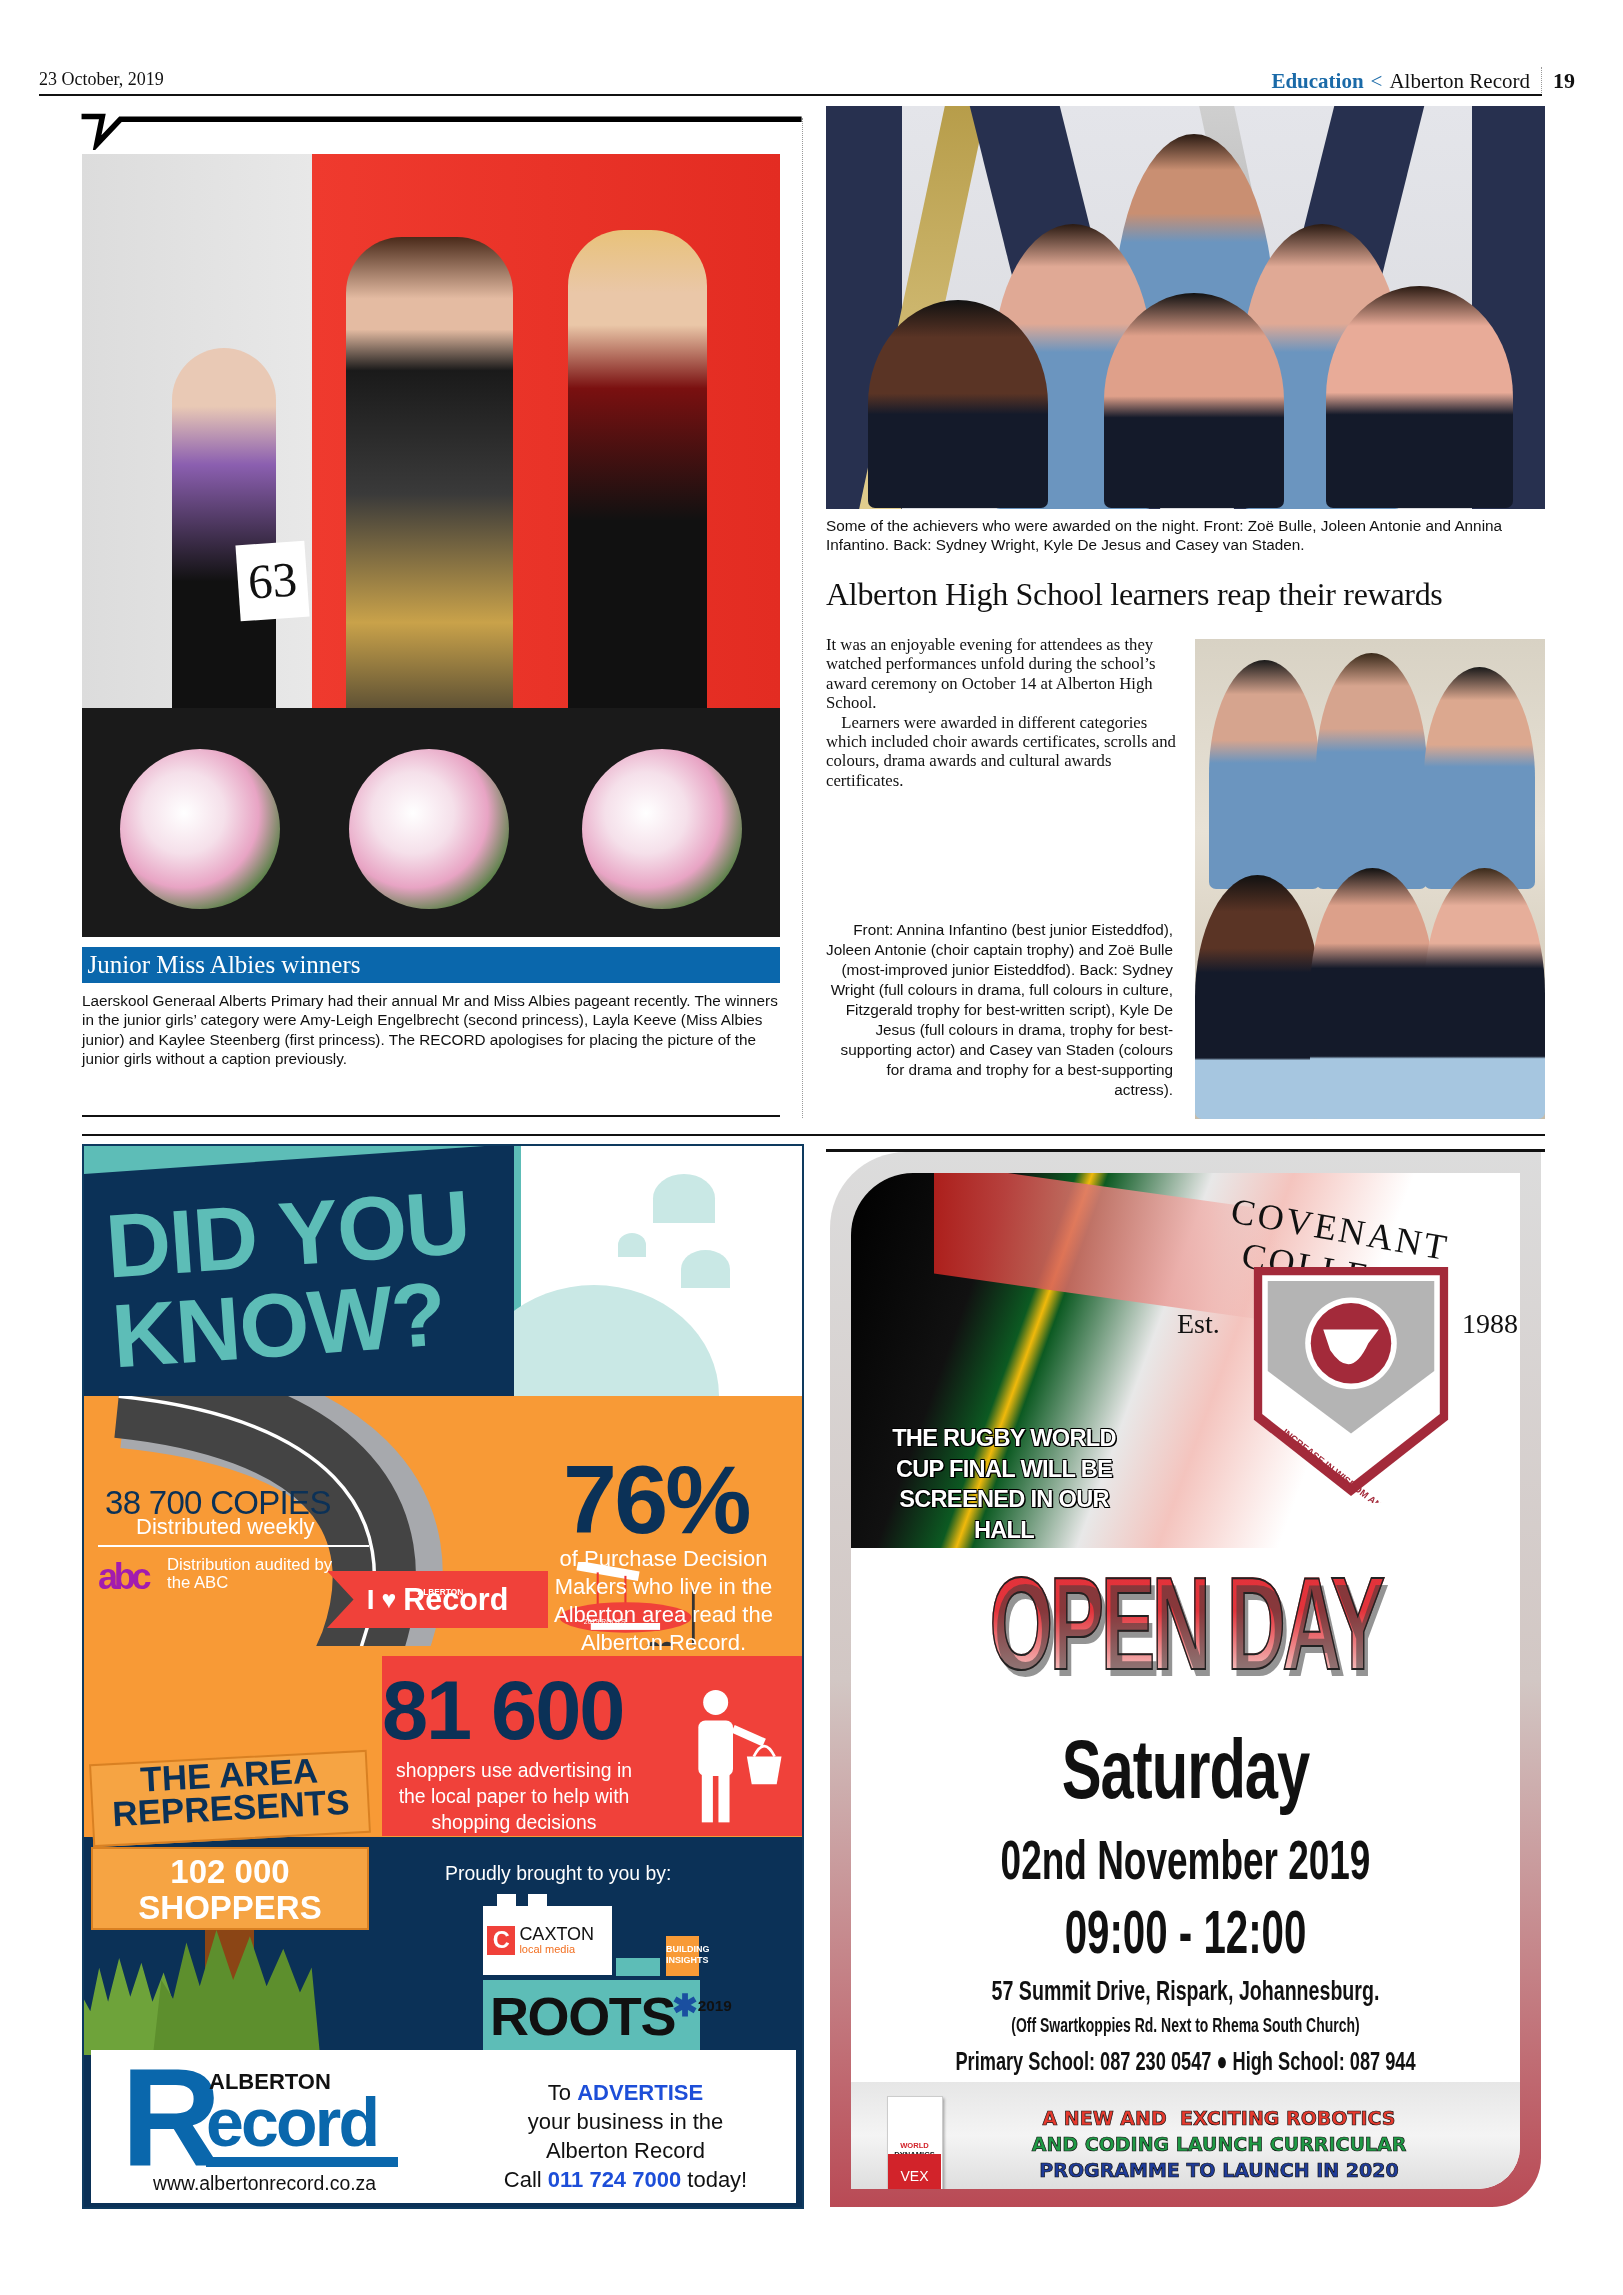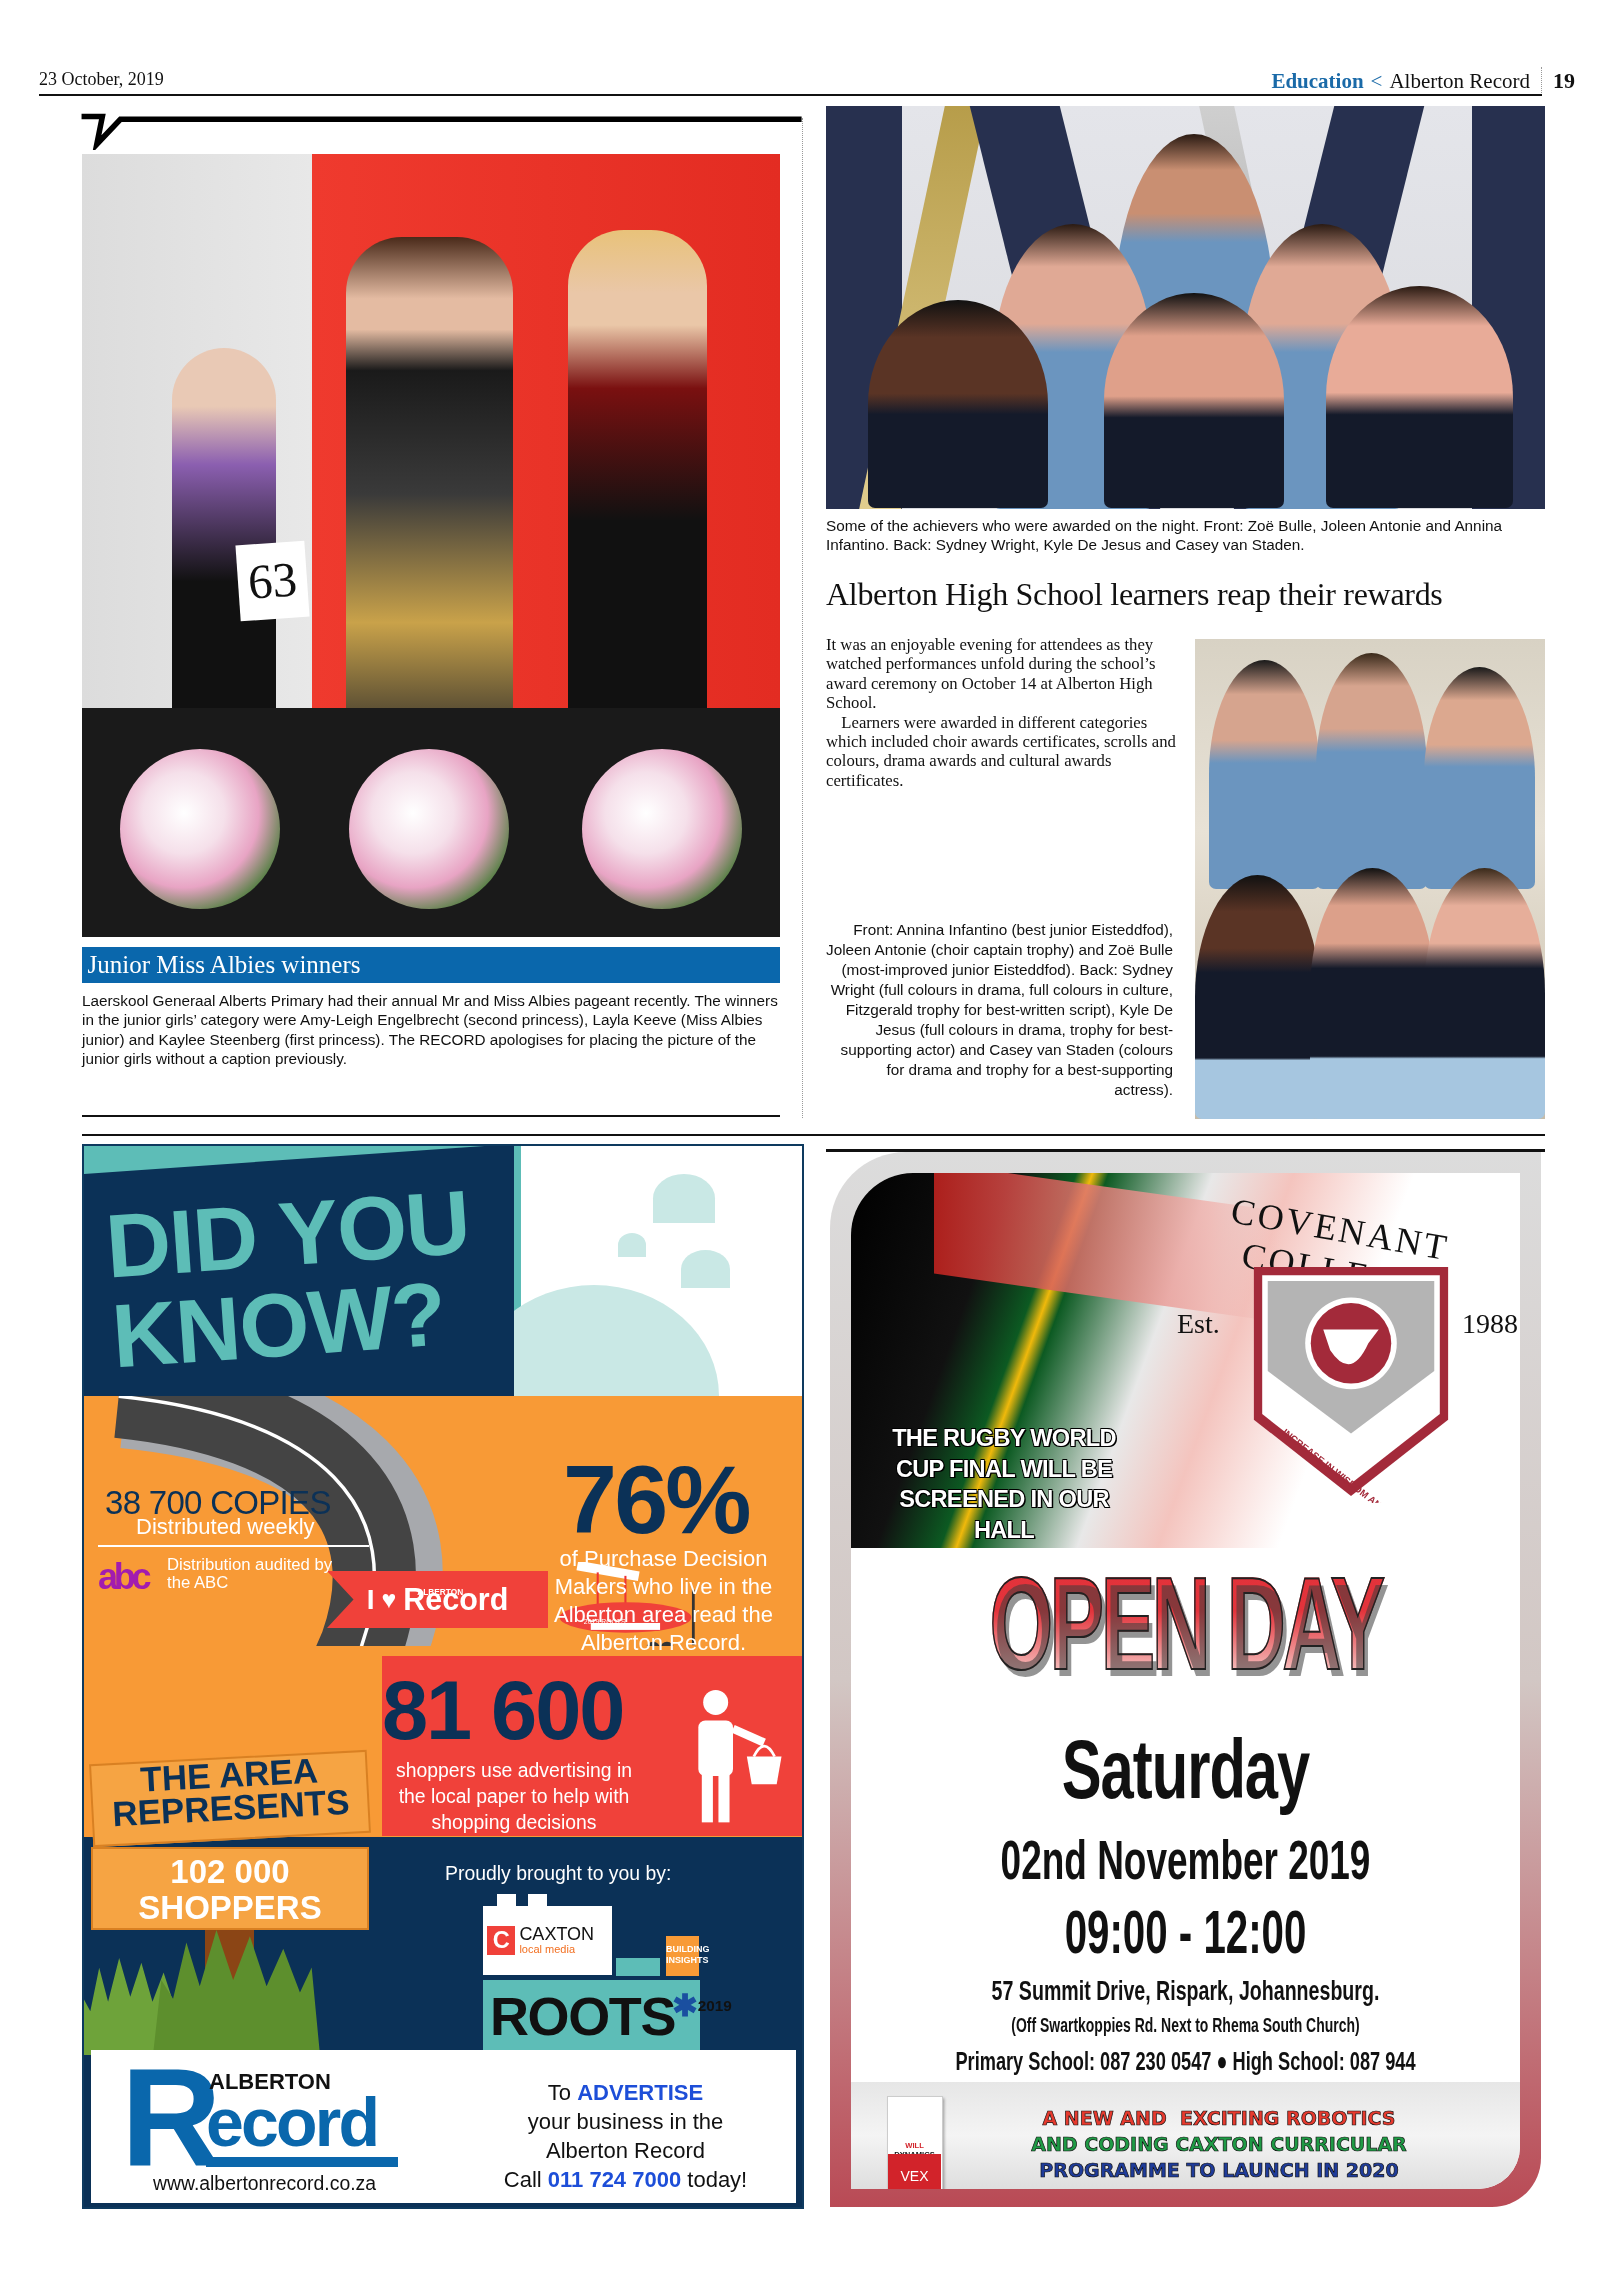--- a/index.html
+++ b/index.html
@@ -399,23 +399,23 @@
     </svg>
     <div class="openday">OPEN DAY</div>
     <div class="saturday">Saturday</div>
     <div class="date">02nd November 2019</div>
     <div class="time">09:00 - 12:00</div>
     <div class="addr">57 Summit Drive, Rispark, Johannesburg.</div>
     <div class="addr2">(Off Swartkoppies Rd. Next to Rhema South Church)</div>
     <div class="phones">Primary School: 087 230 0547 ● High School: 087 944 8807</div>
     <div class="promo-band"></div>
     <div class="stem">
-      <div class="stem-top"><span class="s">WILL</span> <span>DYNAMICS</span></div>
+      <div class="stem-top"><span class="s">WORLD</span> <span>DYNAMICS</span></div>
       <div class="stem-bot">VEX</div>
     </div>
     <div class="promo">
       <div class="l1" style="white-space:pre;">A NEW AND  EXCITING ROBOTICS</div>
-      <div class="l2">AND CODING CAXTON CURRICULAR</div>
+      <div class="l2">AND CODING LAUNCH CURRICULAR</div>
       <div class="l3">PROGRAMME TO LAUNCH IN 2020</div>
     </div>
   </div>
 </div>
 
 
 </body></html>

